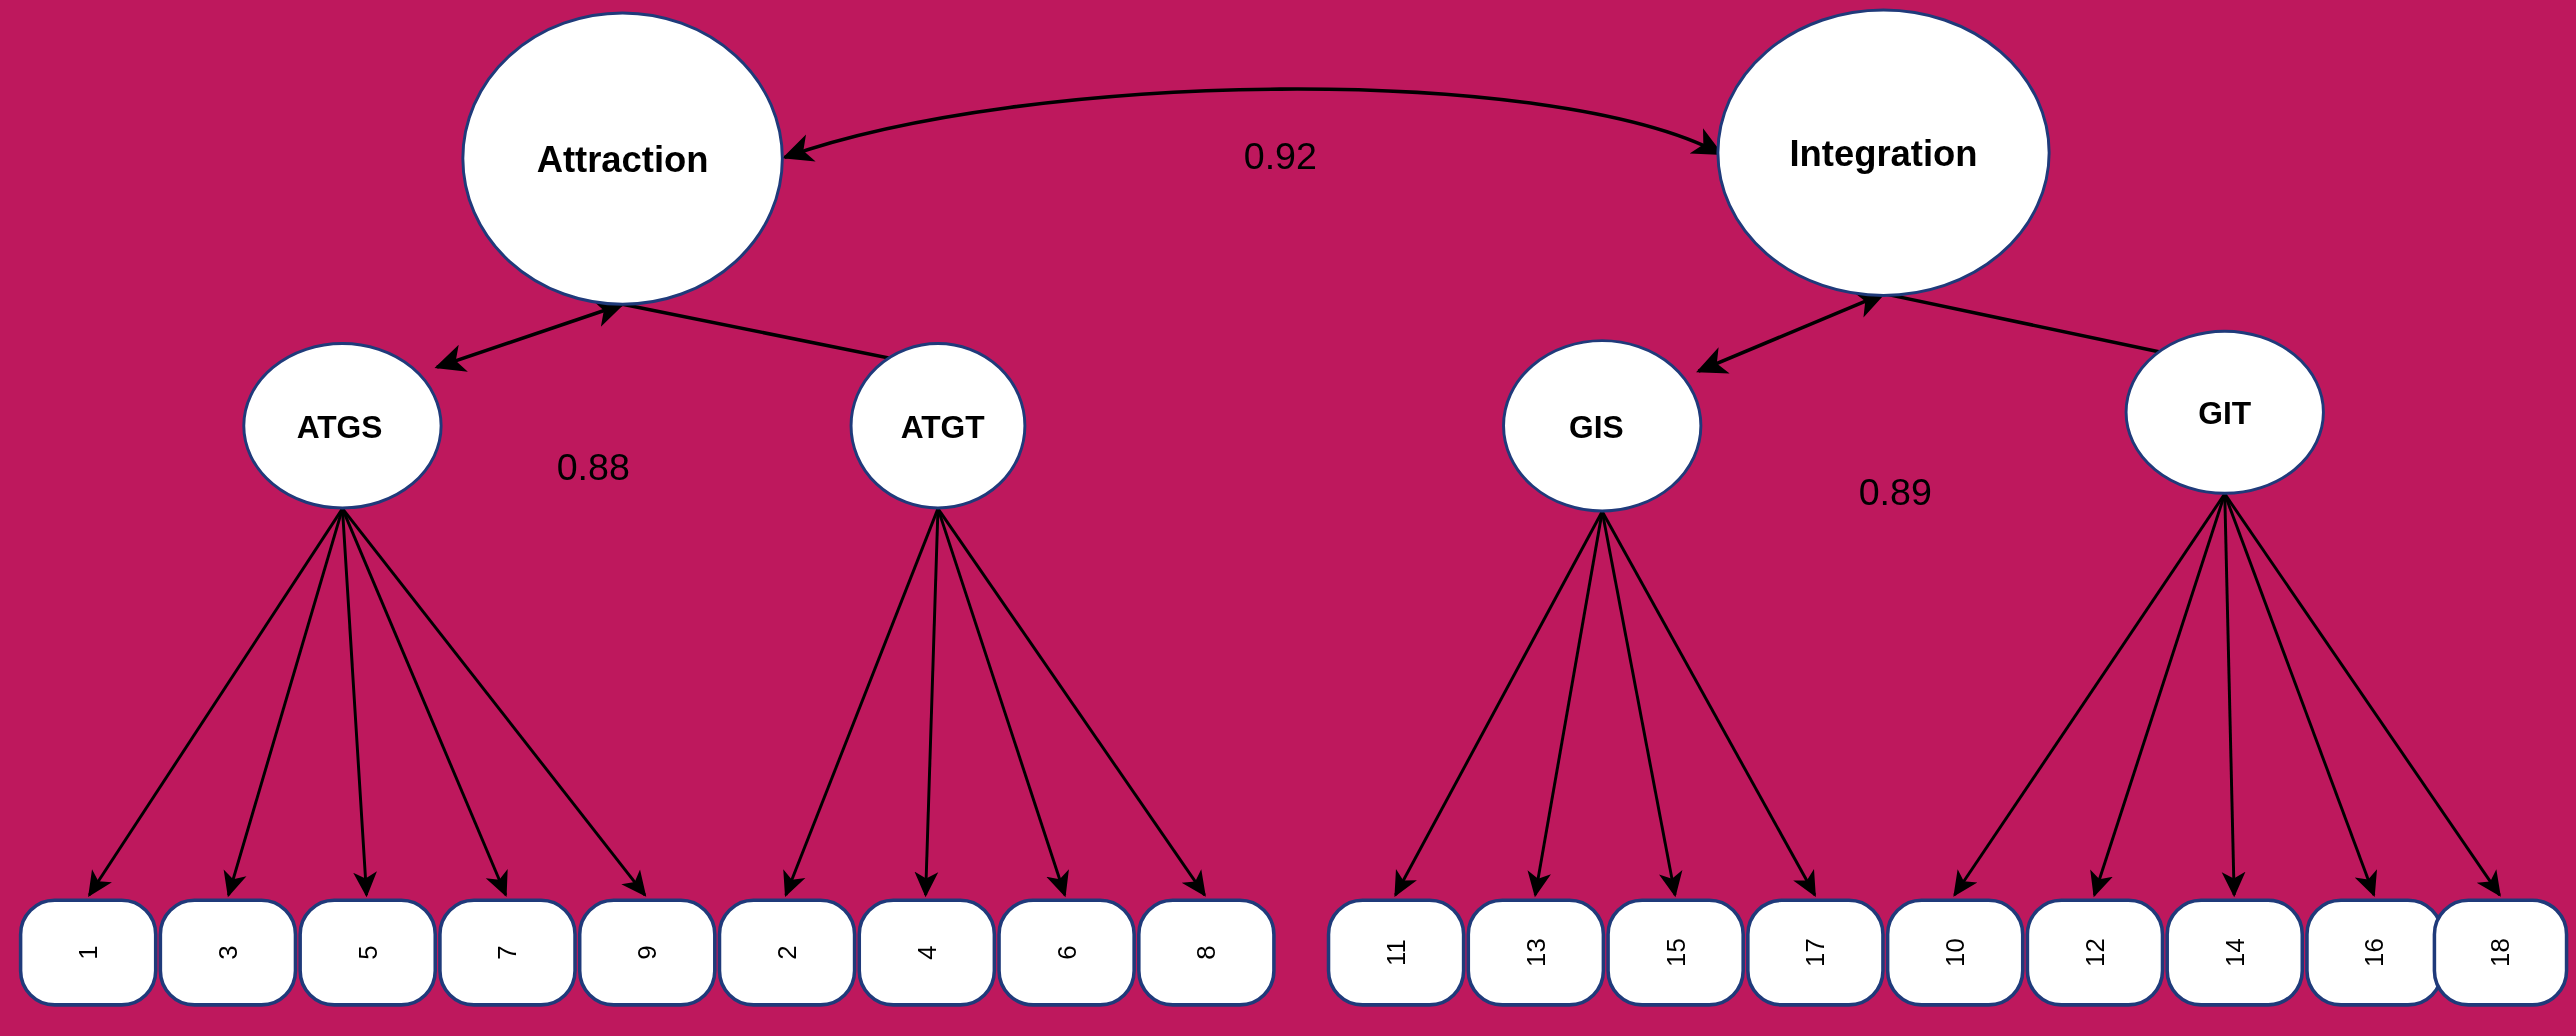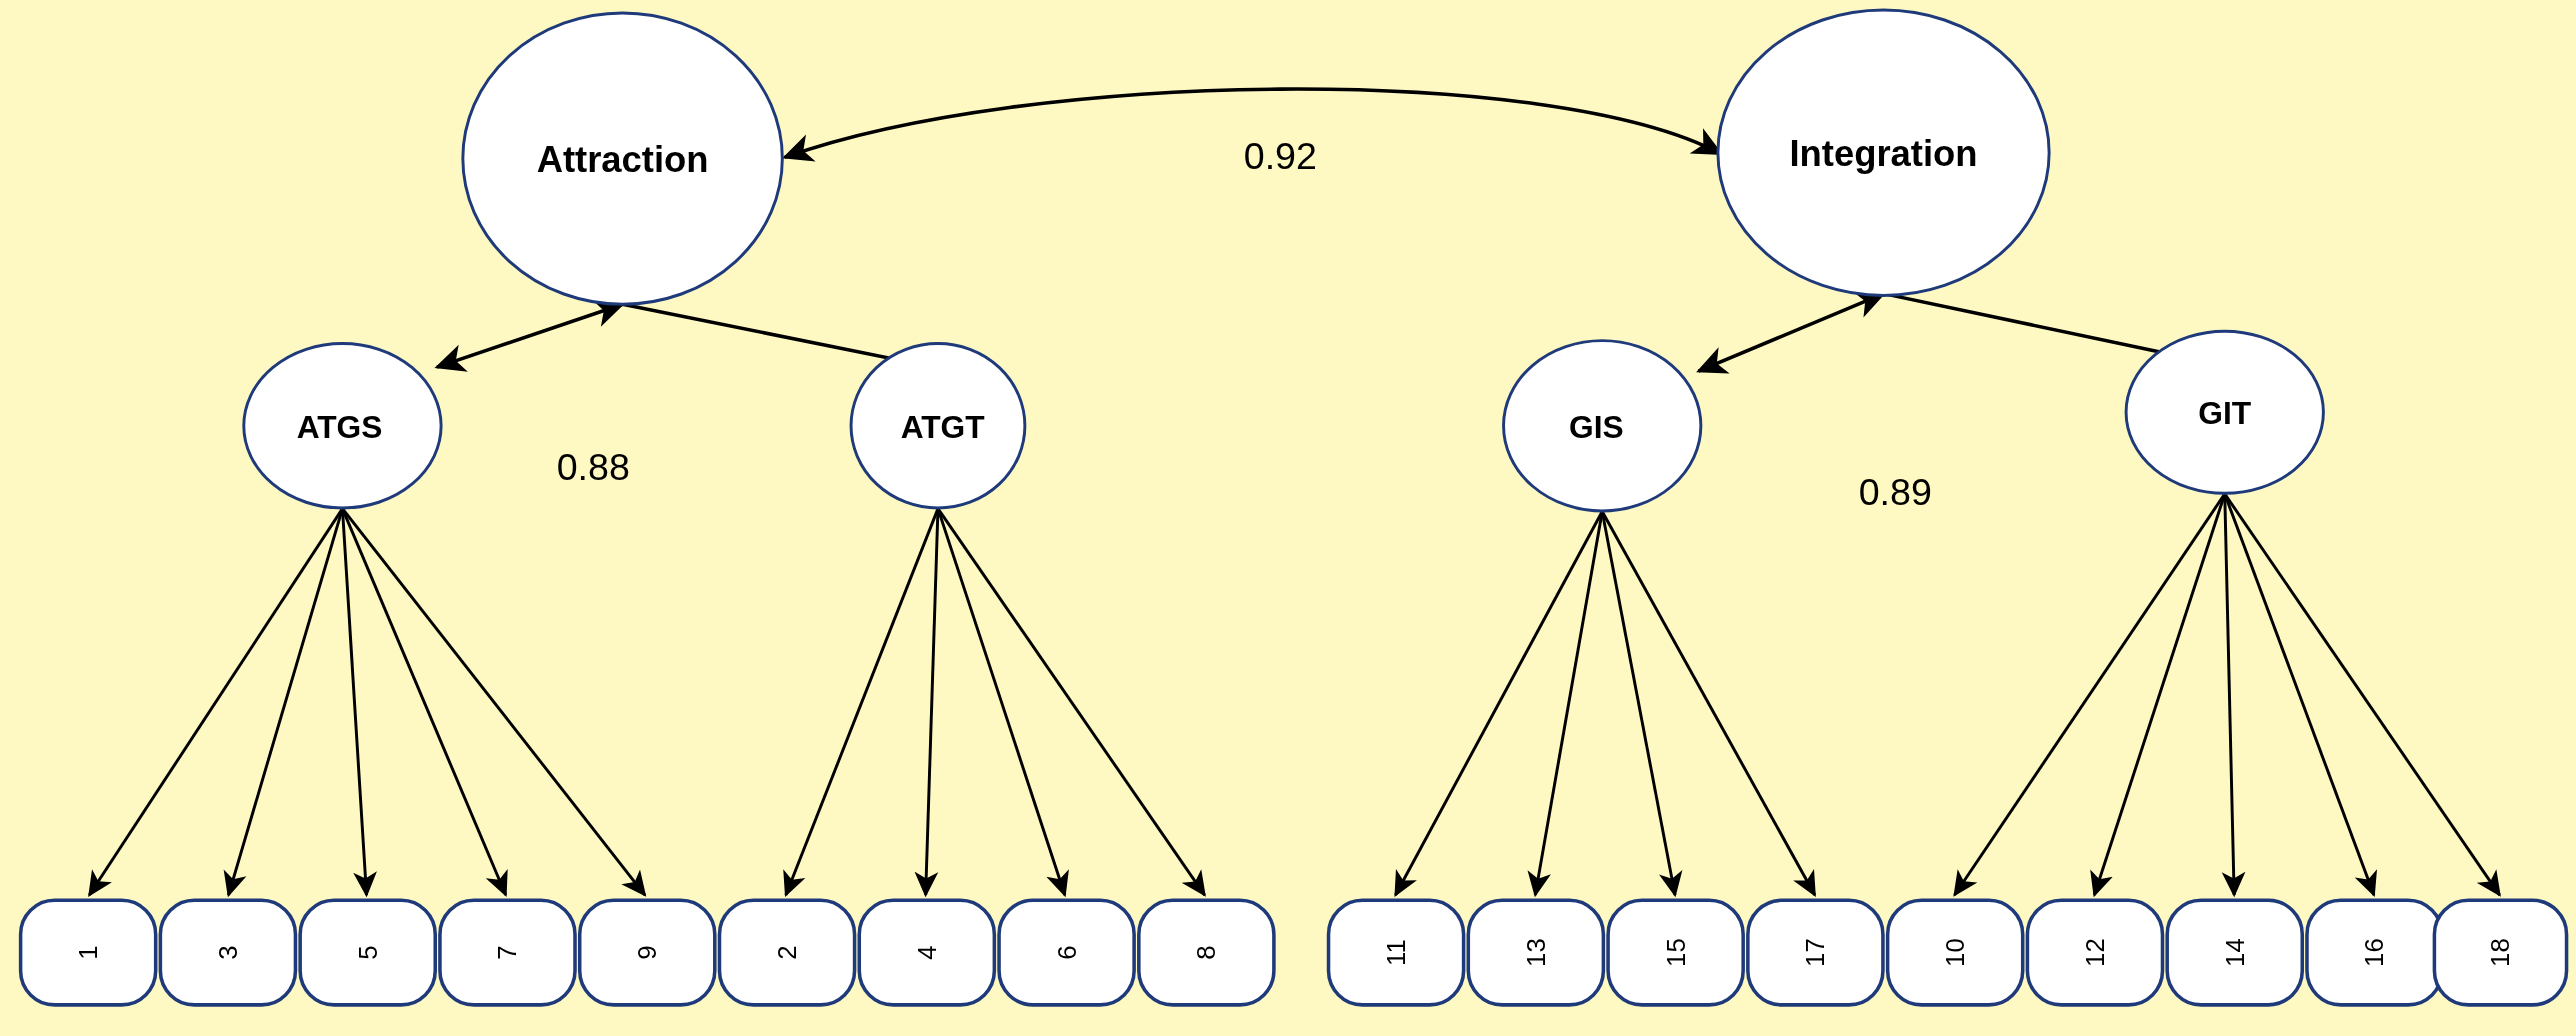--- a/index.html
+++ b/index.html
@@ -8,21 +8,21 @@
     padding: 0;
     background: #ffffff;
   }
   body {
     font-family: "Liberation Sans", sans-serif;
   }
   #stage {
     position: relative;
     width: 2576px;
     height: 1036px;
-    background: #fef9c3;
+    background: #be185d;
     overflow: hidden;
   }
   #diagram {
     position: absolute;
     left: 0;
     top: 0;
     width: 2576px;
     height: 1036px;
     display: block;
   }

